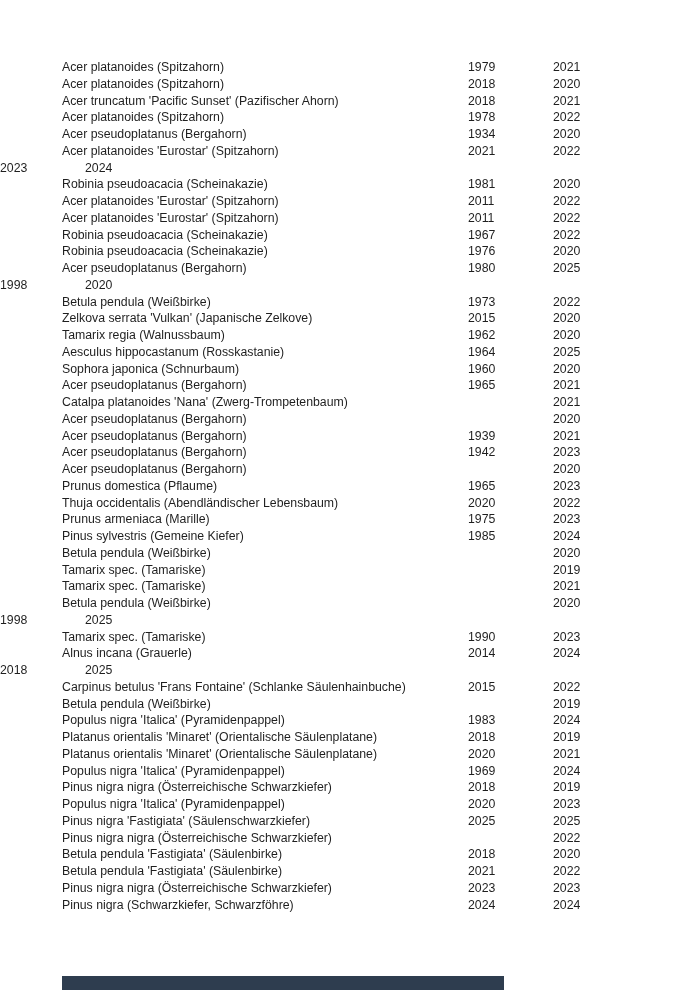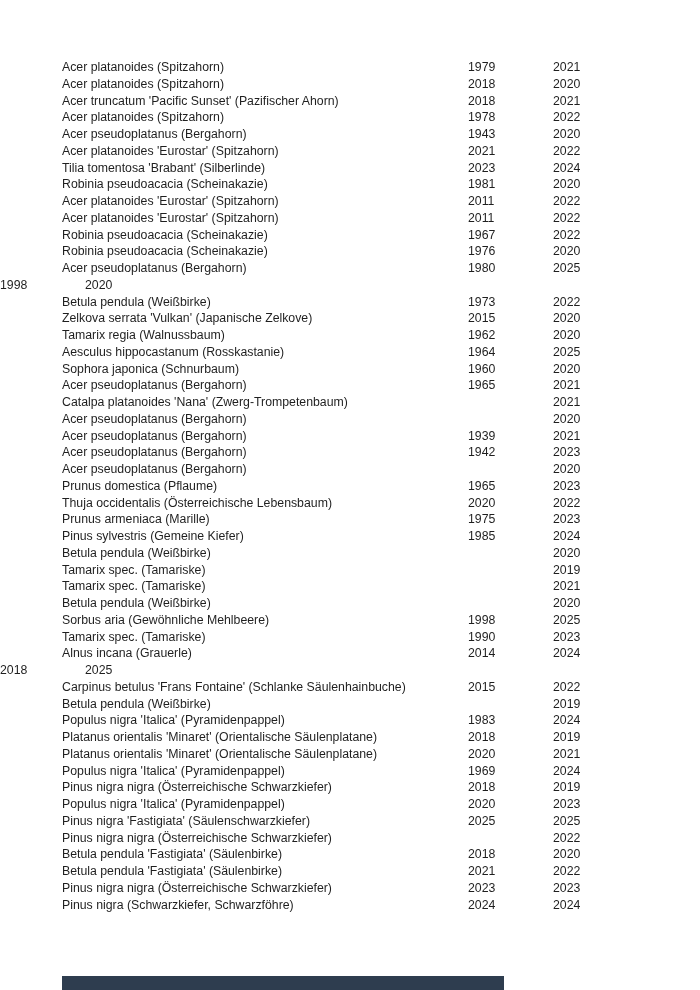--- a/index.html
+++ b/index.html
@@ -73,30 +73,29 @@
         <span class="cell-year1">2018</span>
         <span class="cell-year2">2021</span>
       </div>
       <div class="row">
         <span class="cell-name">Acer platanoides (Spitzahorn)</span>
         <span class="cell-year1">1978</span>
         <span class="cell-year2">2022</span>
       </div>
       <div class="row">
         <span class="cell-name">Acer pseudoplatanus (Bergahorn)</span>
-        <span class="cell-year1">1943</span>
+        <span class="cell-year1">1934</span>
         <span class="cell-year2">2020</span>
       </div>
       <div class="row">
         <span class="cell-name">Acer platanoides 'Eurostar' (Spitzahorn)</span>
         <span class="cell-year1">2021</span>
         <span class="cell-year2">2022</span>
       </div>
       <div class="row">
-        <span class="cell-name">Tilia tomentosa 'Brabant' (Silberlinde)</span>
         <span class="cell-year1">2023</span>
         <span class="cell-year2">2024</span>
       </div>
       <div class="row">
         <span class="cell-name">Robinia pseudoacacia (Scheinakazie)</span>
         <span class="cell-year1">1981</span>
         <span class="cell-year2">2020</span>
       </div>
       <div class="row">
         <span class="cell-name">Acer platanoides 'Eurostar' (Spitzahorn)</span>
@@ -181,21 +180,21 @@
         <span class="cell-name">Acer pseudoplatanus (Bergahorn)</span>
         <span class="cell-year1"></span>
         <span class="cell-year2">2020</span>
       </div>
       <div class="row">
         <span class="cell-name">Prunus domestica (Pflaume)</span>
         <span class="cell-year1">1965</span>
         <span class="cell-year2">2023</span>
       </div>
       <div class="row">
-        <span class="cell-name">Thuja occidentalis (Österreichische Lebensbaum)</span>
+        <span class="cell-name">Thuja occidentalis (Abendländischer Lebensbaum)</span>
         <span class="cell-year1">2020</span>
         <span class="cell-year2">2022</span>
       </div>
       <div class="row">
         <span class="cell-name">Prunus armeniaca (Marille)</span>
         <span class="cell-year1">1975</span>
         <span class="cell-year2">2023</span>
       </div>
       <div class="row">
         <span class="cell-name">Pinus sylvestris (Gemeine Kiefer)</span>
@@ -216,21 +215,20 @@
         <span class="cell-name">Tamarix spec. (Tamariske)</span>
         <span class="cell-year1"></span>
         <span class="cell-year2">2021</span>
       </div>
       <div class="row">
         <span class="cell-name">Betula pendula (Weißbirke)</span>
         <span class="cell-year1"></span>
         <span class="cell-year2">2020</span>
       </div>
       <div class="row">
-        <span class="cell-name">Sorbus aria (Gewöhnliche Mehlbeere)</span>
         <span class="cell-year1">1998</span>
         <span class="cell-year2">2025</span>
       </div>
       <div class="row">
         <span class="cell-name">Tamarix spec. (Tamariske)</span>
         <span class="cell-year1">1990</span>
         <span class="cell-year2">2023</span>
       </div>
       <div class="row">
         <span class="cell-name">Alnus incana (Grauerle)</span>

